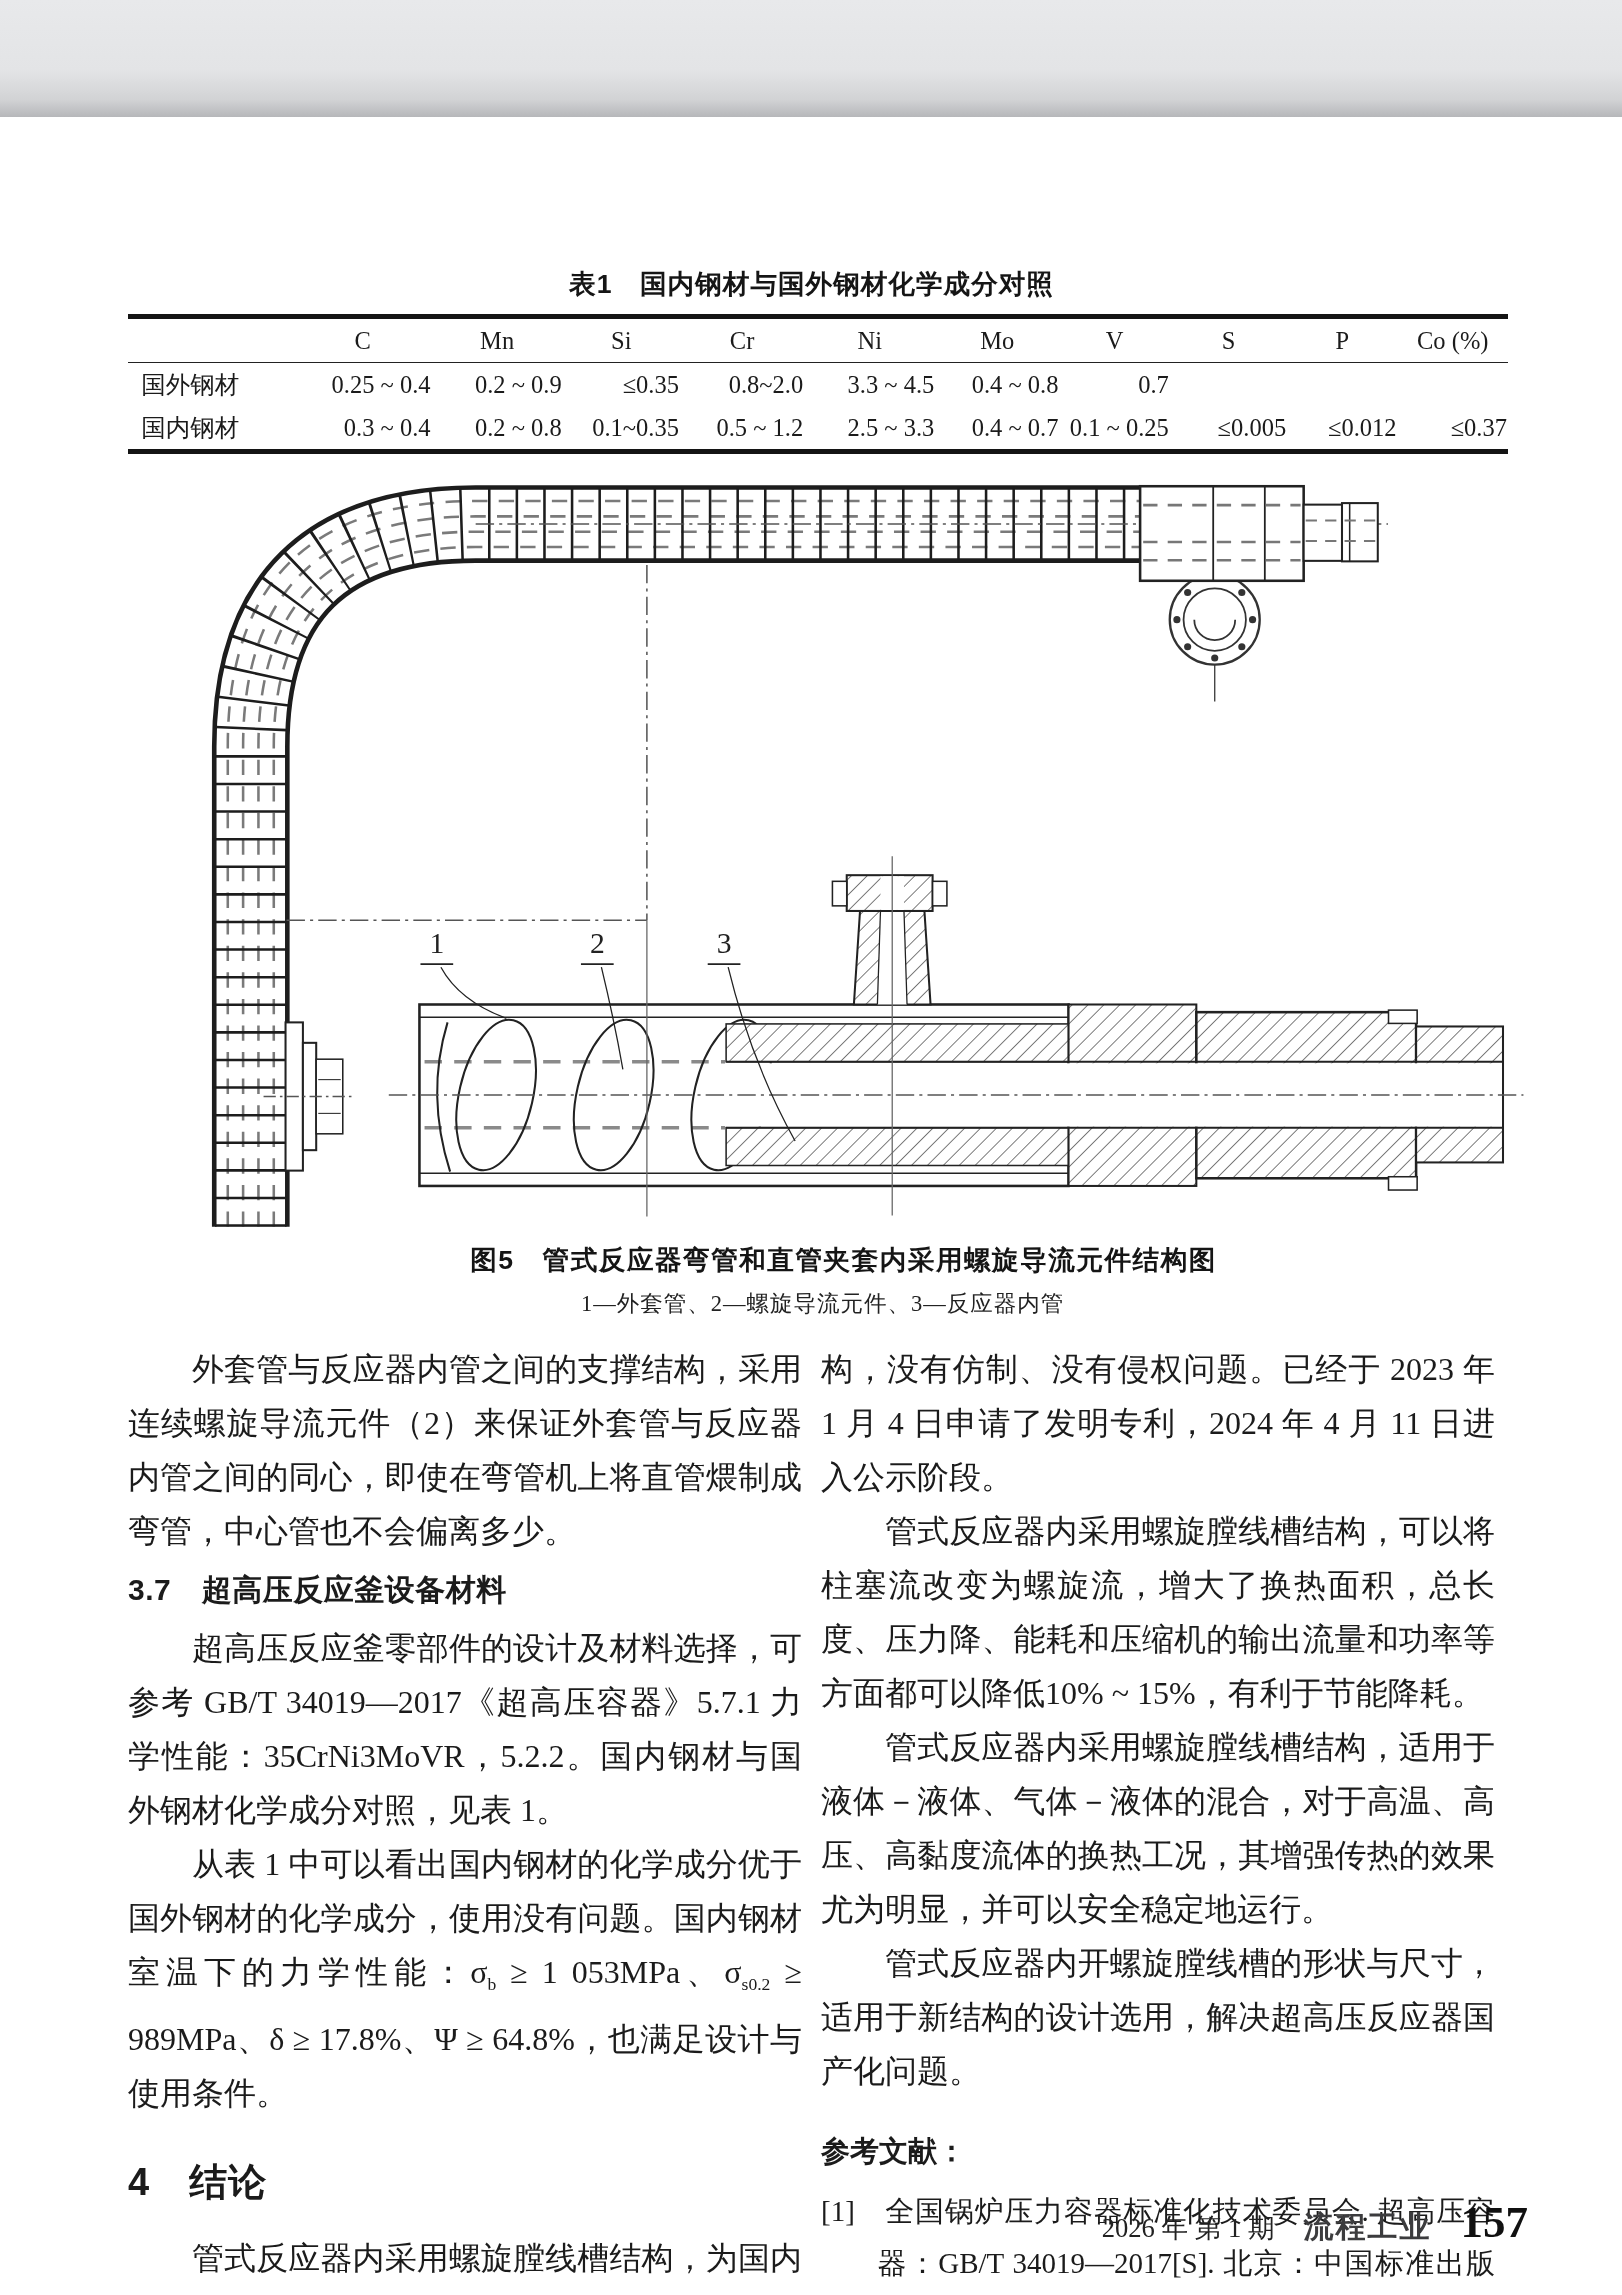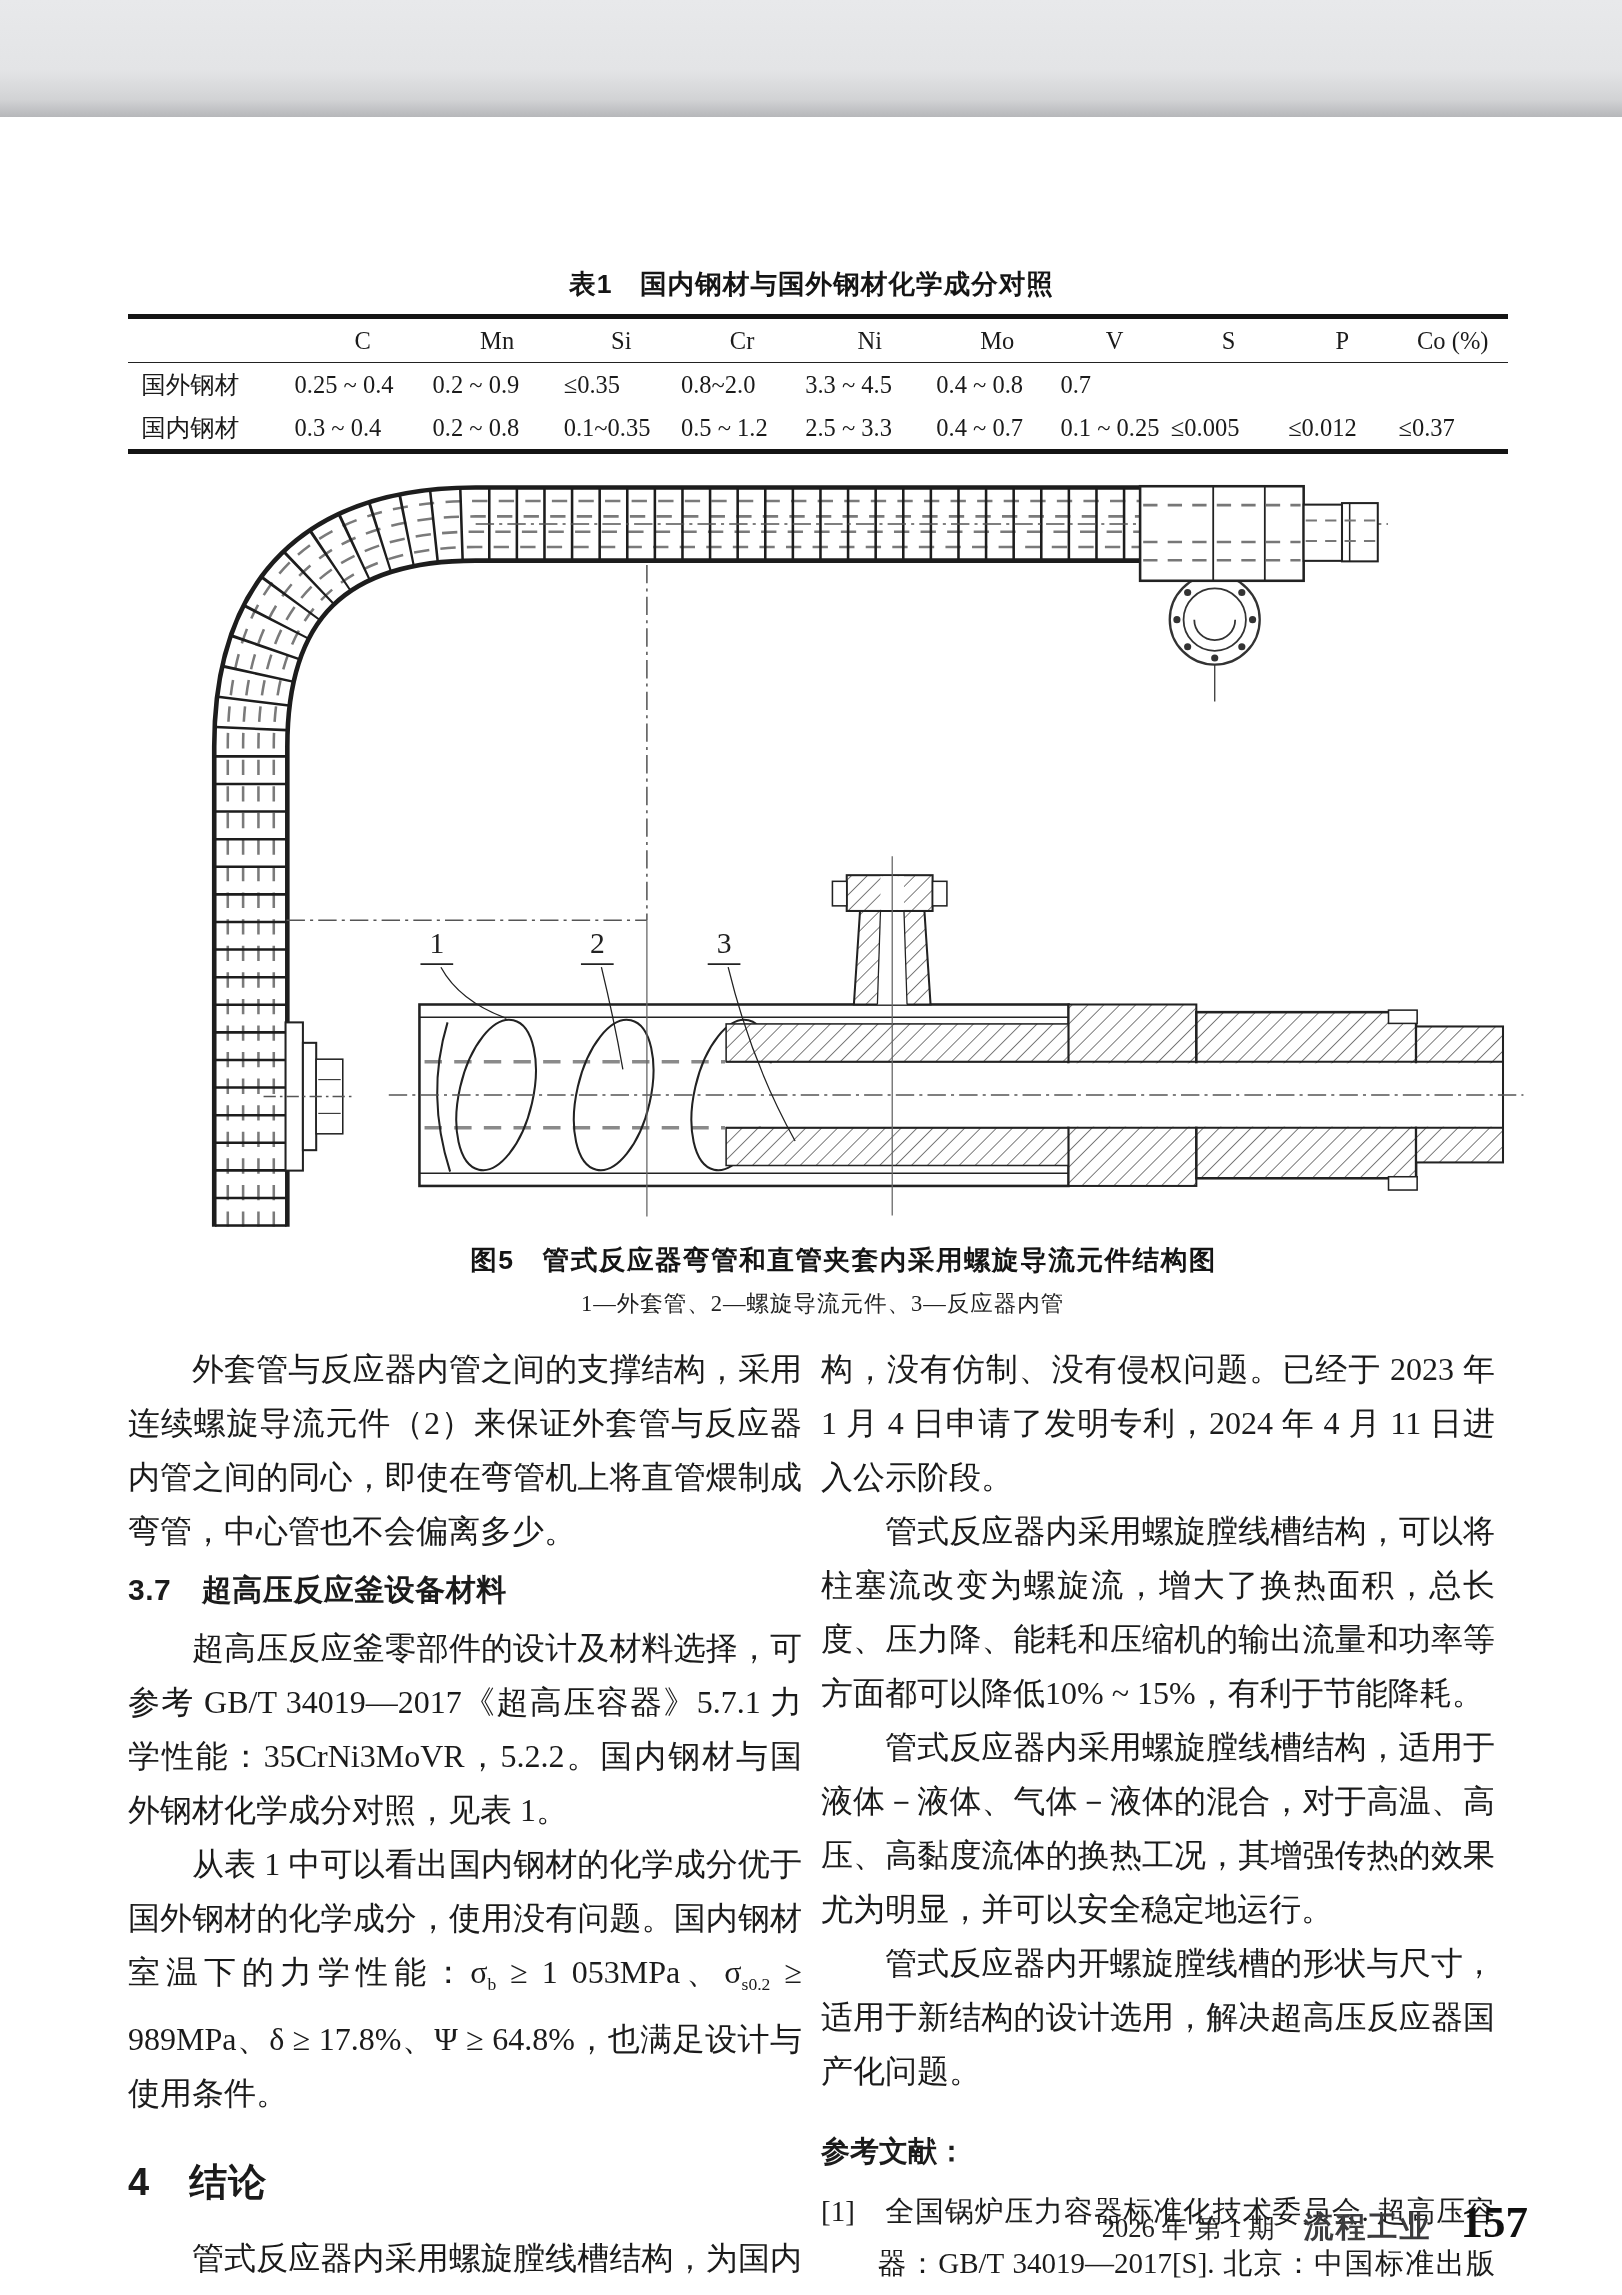--- a/index.html
+++ b/index.html
@@ -9,21 +9,21 @@
        background:linear-gradient(to bottom,#e8e9eb 0%,#e3e4e6 60%,#d2d3d5 85%,#b6b7ba 100%);}
   
   .tbl-title{position:absolute;left:0;top:266px;width:1623px;text-align:center;
        font:bold 26.6px "Liberation Sans",sans-serif;color:#151515;letter-spacing:1px;}
   .tbl-wrap{position:absolute;left:128px;top:314px;width:1380px;}
   table.tbl{width:100%;border-collapse:collapse;
        border-top:5.1px solid #141414;border-bottom:5.1px solid #141414;
        font:24.5px "Liberation Serif",serif;color:#1b1b1b;}
   table.tbl thead tr{border-bottom:1.5px solid #222;}
   table.tbl th{font-weight:normal;height:41px;text-align:center;}
-  table.tbl td{height:41px;text-align:left;white-space:nowrap;}
+  table.tbl td{height:41px;text-align:right;white-space:nowrap;}
   table.tbl .rowhead{text-align:left;padding-left:13.3px;white-space:nowrap;}
   
   .fig{position:absolute;left:169px;top:460px;width:1380px;height:767px;}
   .fig-caption{position:absolute;left:0;top:1242px;width:1623px;text-align:center;
        font:bold 26.6px "Liberation Sans",sans-serif;color:#151515;letter-spacing:1.5px;padding-left:32px;}
   .fig-legend{position:absolute;left:0;top:1288px;width:1623px;text-align:center;
        font:22.5px "Liberation Serif",serif;color:#222;letter-spacing:1px;padding-left:11px;}
   
   .col{position:absolute;top:1342px;width:674px;text-align:justify;
        font-size:32px;line-height:54px;color:#1b1b1b;}

